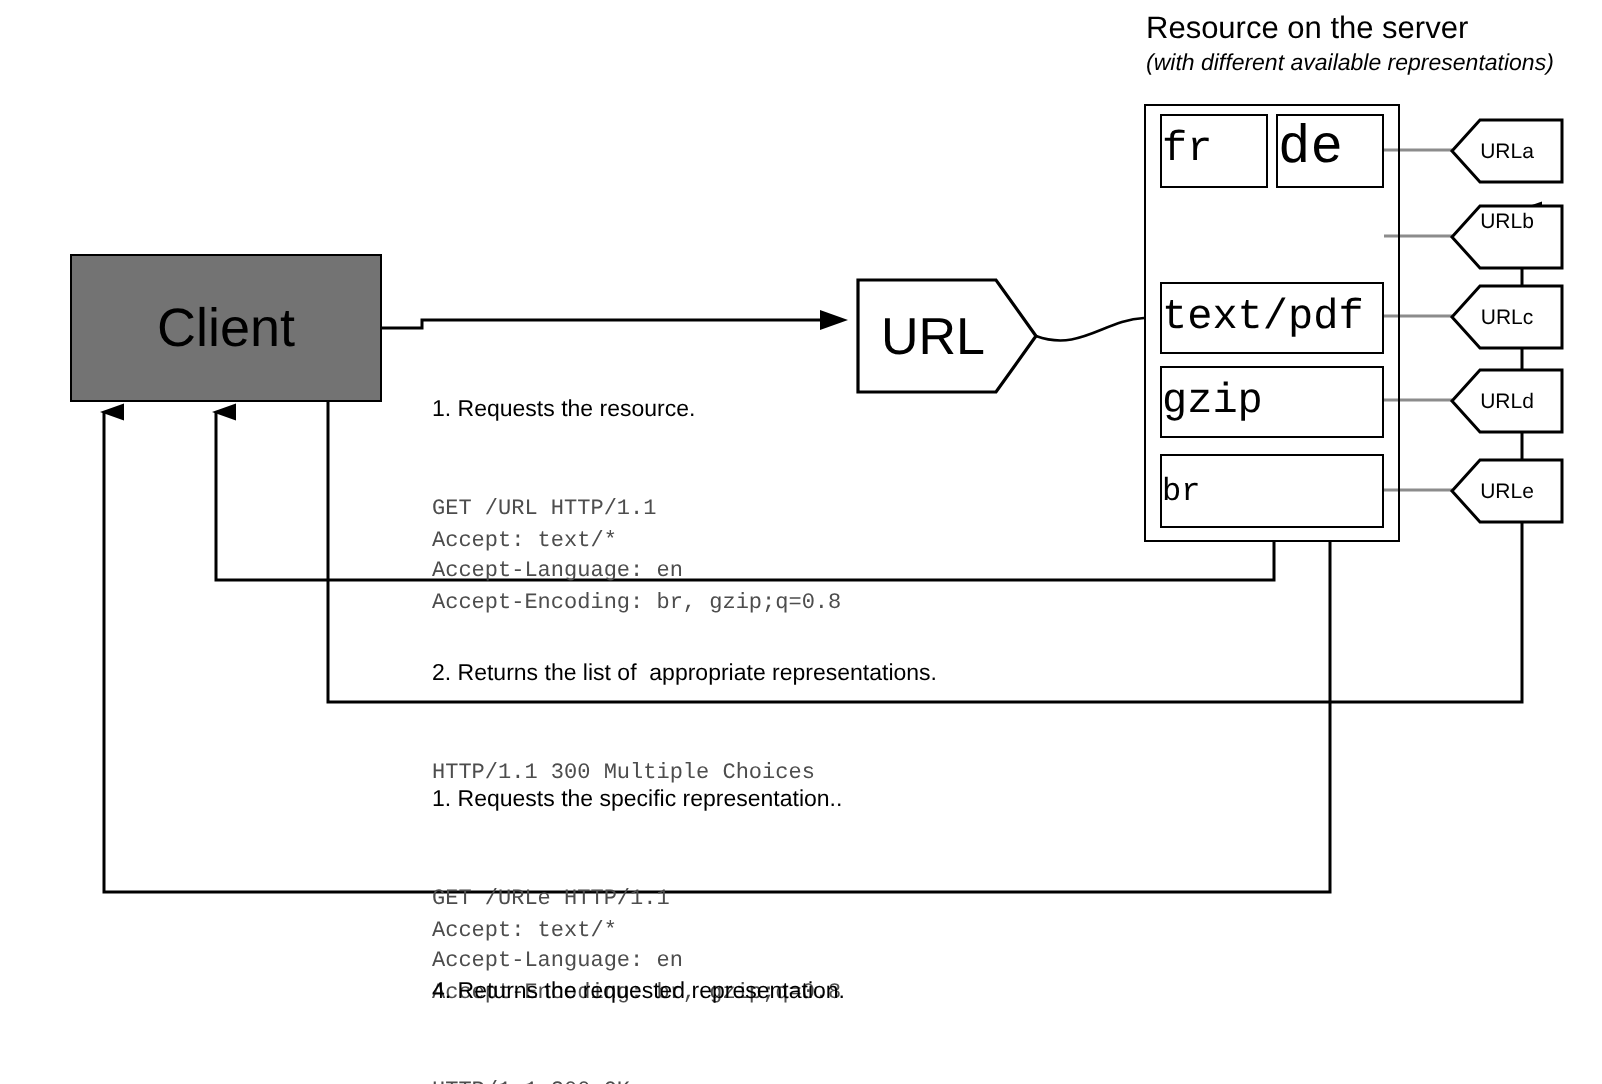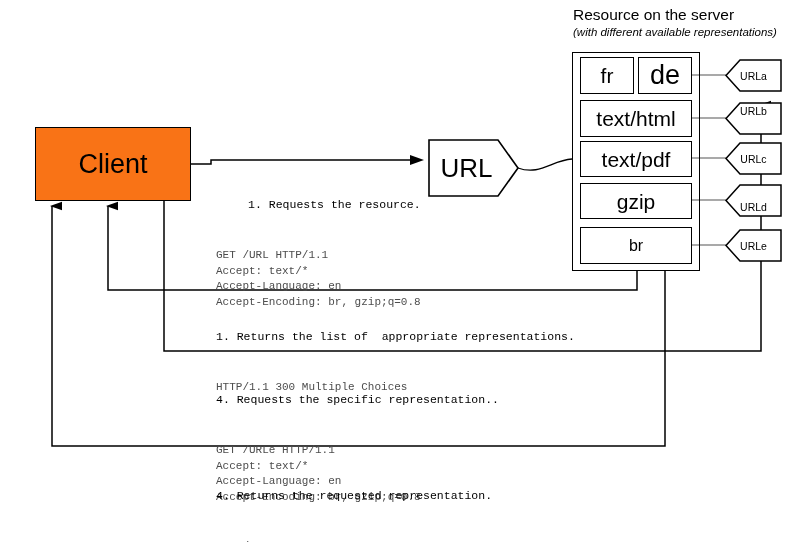--- a/index.html
+++ b/index.html
@@ -25,21 +25,21 @@
     width: 801px;
     height: 542px;
     pointer-events: none;
   }
 
   
   .box {
     position: absolute;
     box-sizing: border-box;
     border: 1.6px solid #000;
-    background: #f97316;
+    background: #737373;
     display: flex;
     align-items: center;
     justify-content: center;
     font-family: "Liberation Sans", sans-serif;
     line-height: 1;
   }
 
   #client-box {
     left: 35px; top: 127px;
     width: 156px; height: 74px;
@@ -52,23 +52,22 @@
     background: transparent;
   }
 
   .rep-box {
     position: absolute;
     box-sizing: border-box;
     border: 1.6px solid #000;
     background: #ffffff;
     display: flex;
     align-items: center;
-    justify-content: center;
     line-height: 1;
-    font-family: Liberation Sans, sans-serif;
+    font-family: Liberation Mono, monospace;
   }
 
   
   .pent-right {
     position: absolute;
     display: flex;
     align-items: center;
     justify-content: flex-end;
     box-sizing: border-box;
   }
@@ -112,26 +111,25 @@
     font-style: italic;
     white-space: nowrap;
   }
 
   
   .msg {
     position: absolute;
     white-space: pre;
   }
   .msg-title {
-    font-family: Liberation Mono, monospace;
+    font-family: Liberation Sans, sans-serif;
     font-size: 11.5px;
     color: #000;
     line-height: 14px;
     white-space: pre;
-    text-align: right;
   }
   .msg-body {
     font-family: "Liberation Mono", monospace;
     font-size: 11px;
     color: #4d4d4d;
     line-height: 15.5px;
     white-space: pre;
   }
 </style>
 </head>
@@ -195,64 +193,61 @@
   <div id="server-subtitle">(with different available representations)</div>
 
   <div class="box" id="server-outer"></div>
 
   <div class="rep-box" style="left:580px; top:57px; width:54px; height:37px; font-size:21px;">
     <span>fr</span>
   </div>
   <div class="rep-box" style="left:638px; top:57px; width:54px; height:37px; font-size:27px;">
     <span>de</span>
   </div>
-  <div class="rep-box" style="left:580px; top:100px; width:112px; height:37px; font-size:21px;">
-    <span>text/html</span>
-  </div>
   <div class="rep-box" style="left:580px; top:141px; width:112px; height:36px; font-size:21px;">
     <span>text/pdf</span>
   </div>
   <div class="rep-box" style="left:580px; top:183px; width:112px; height:36px; font-size:21px;">
     <span>gzip</span>
   </div>
   <div class="rep-box" style="left:580px; top:227px; width:112px; height:37px; font-size:16px;">
     <span>br</span>
   </div>
 
   <div class="pent-left" style="left:726px; top:60px; width:55px; height:31px;">
     <span class="pent-label">URLa</span>
   </div>
   <div class="pent-left" style="left:726px; top:103px; width:55px; height:15px;">
     <span class="pent-label">URLb</span>
   </div>
   <div class="pent-left" style="left:726px; top:143px; width:55px; height:31px;">
     <span class="pent-label">URLc</span>
   </div>
-  <div class="pent-left" style="left:726px; top:185px; width:55px; height:43px;">
+  <div class="pent-left" style="left:726px; top:185px; width:55px; height:31px;">
     <span class="pent-label">URLd</span>
   </div>
   <div class="pent-left" style="left:726px; top:230px; width:55px; height:31px;">
     <span class="pent-label">URLe</span>
   </div>
 
   <div class="msg" style="left:216px; top:162px;">
     <div class="msg-title">1. Requests the resource.</div>
     <div class="msg-body">GET /URL HTTP/1.1
 Accept: text/*
 Accept-Language: en
 Accept-Encoding: br, gzip;q=0.8</div>
   </div>
 
   <div class="msg" style="left:216px; top:294px;">
-    <div class="msg-title">1. Returns the list of  appropriate representations.</div>
+    <div class="msg-title">2. Returns the list of  appropriate representations.</div>
     <div class="msg-body">HTTP/1.1 300 Multiple Choices</div>
   </div>
 
   <div class="msg" style="left:216px; top:357px;">
-    <div class="msg-title">4. Requests the specific representation..</div>
+    <div class="msg-title">1. Requests the specific representation..</div>
     <div class="msg-body">GET /URLe HTTP/1.1
 Accept: text/*
 Accept-Language: en
 Accept-Encoding: br, gzip;q=0.8</div>
   </div>
 
   <div class="msg" style="left:216px; top:453px;">
     <div class="msg-title">4. Returns the requested representation.</div>
     <div class="msg-body">HTTP/1.1 200 OK
 Content-Location: /URLe

